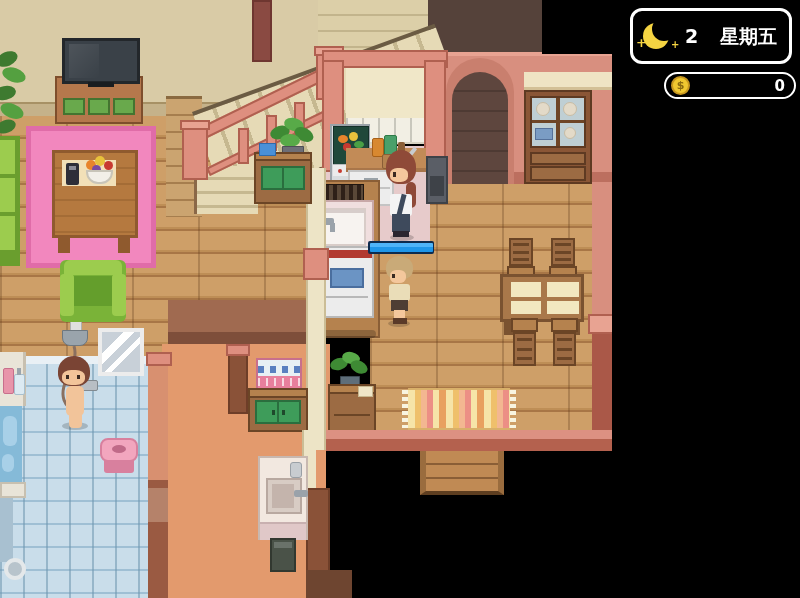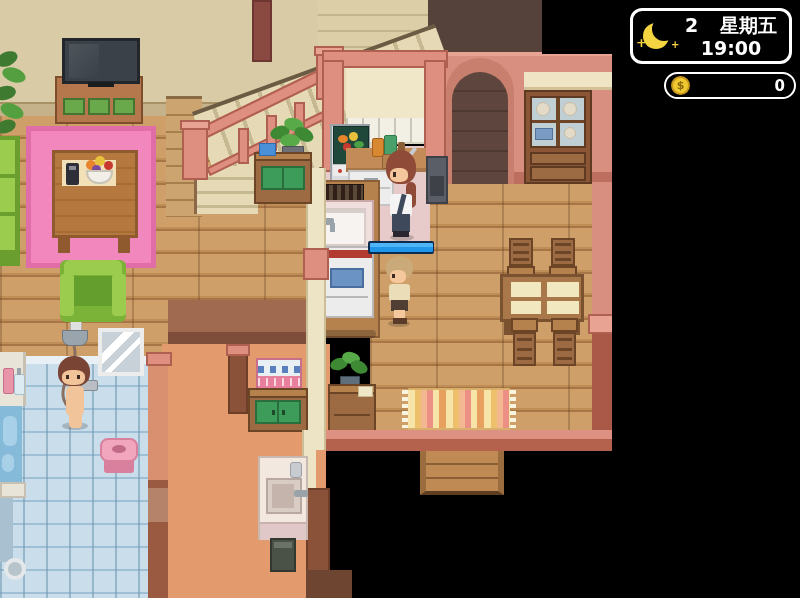--- a/index.html
+++ b/index.html
@@ -373,23 +373,20 @@
       <div class="full"></div>
         <div class="bite"></div>
       <span class="sparkle" style="left:-7px;top:14px;font-size:13px;">+</span>
       <span class="sparkle" style="left:28px;top:18px;font-size:10px;">+</span>
     </div>
     <div style="flex:1;display:flex;flex-direction:column;justify-content:center;gap:1px;">
       <div class="clock-row" style="padding:0 4px;">
         <span>2</span>
         <span>星期五</span>
       </div>
-      <div class="clock-row" style="justify-content:center;">
-        <span>19:00</span>
-      </div>
     </div>
   </div>
   <div class="abs hud-pill" style="left:664px;top:72px;width:132px;height:27px;display:flex;align-items:center;padding:0 9px 0 5px;">
     <div class="coin">$</div>
     <div style="flex:1;text-align:right;font-weight:bold;font-size:15px;">0</div>
   </div>
 
 </div>
 
 </body></html>

